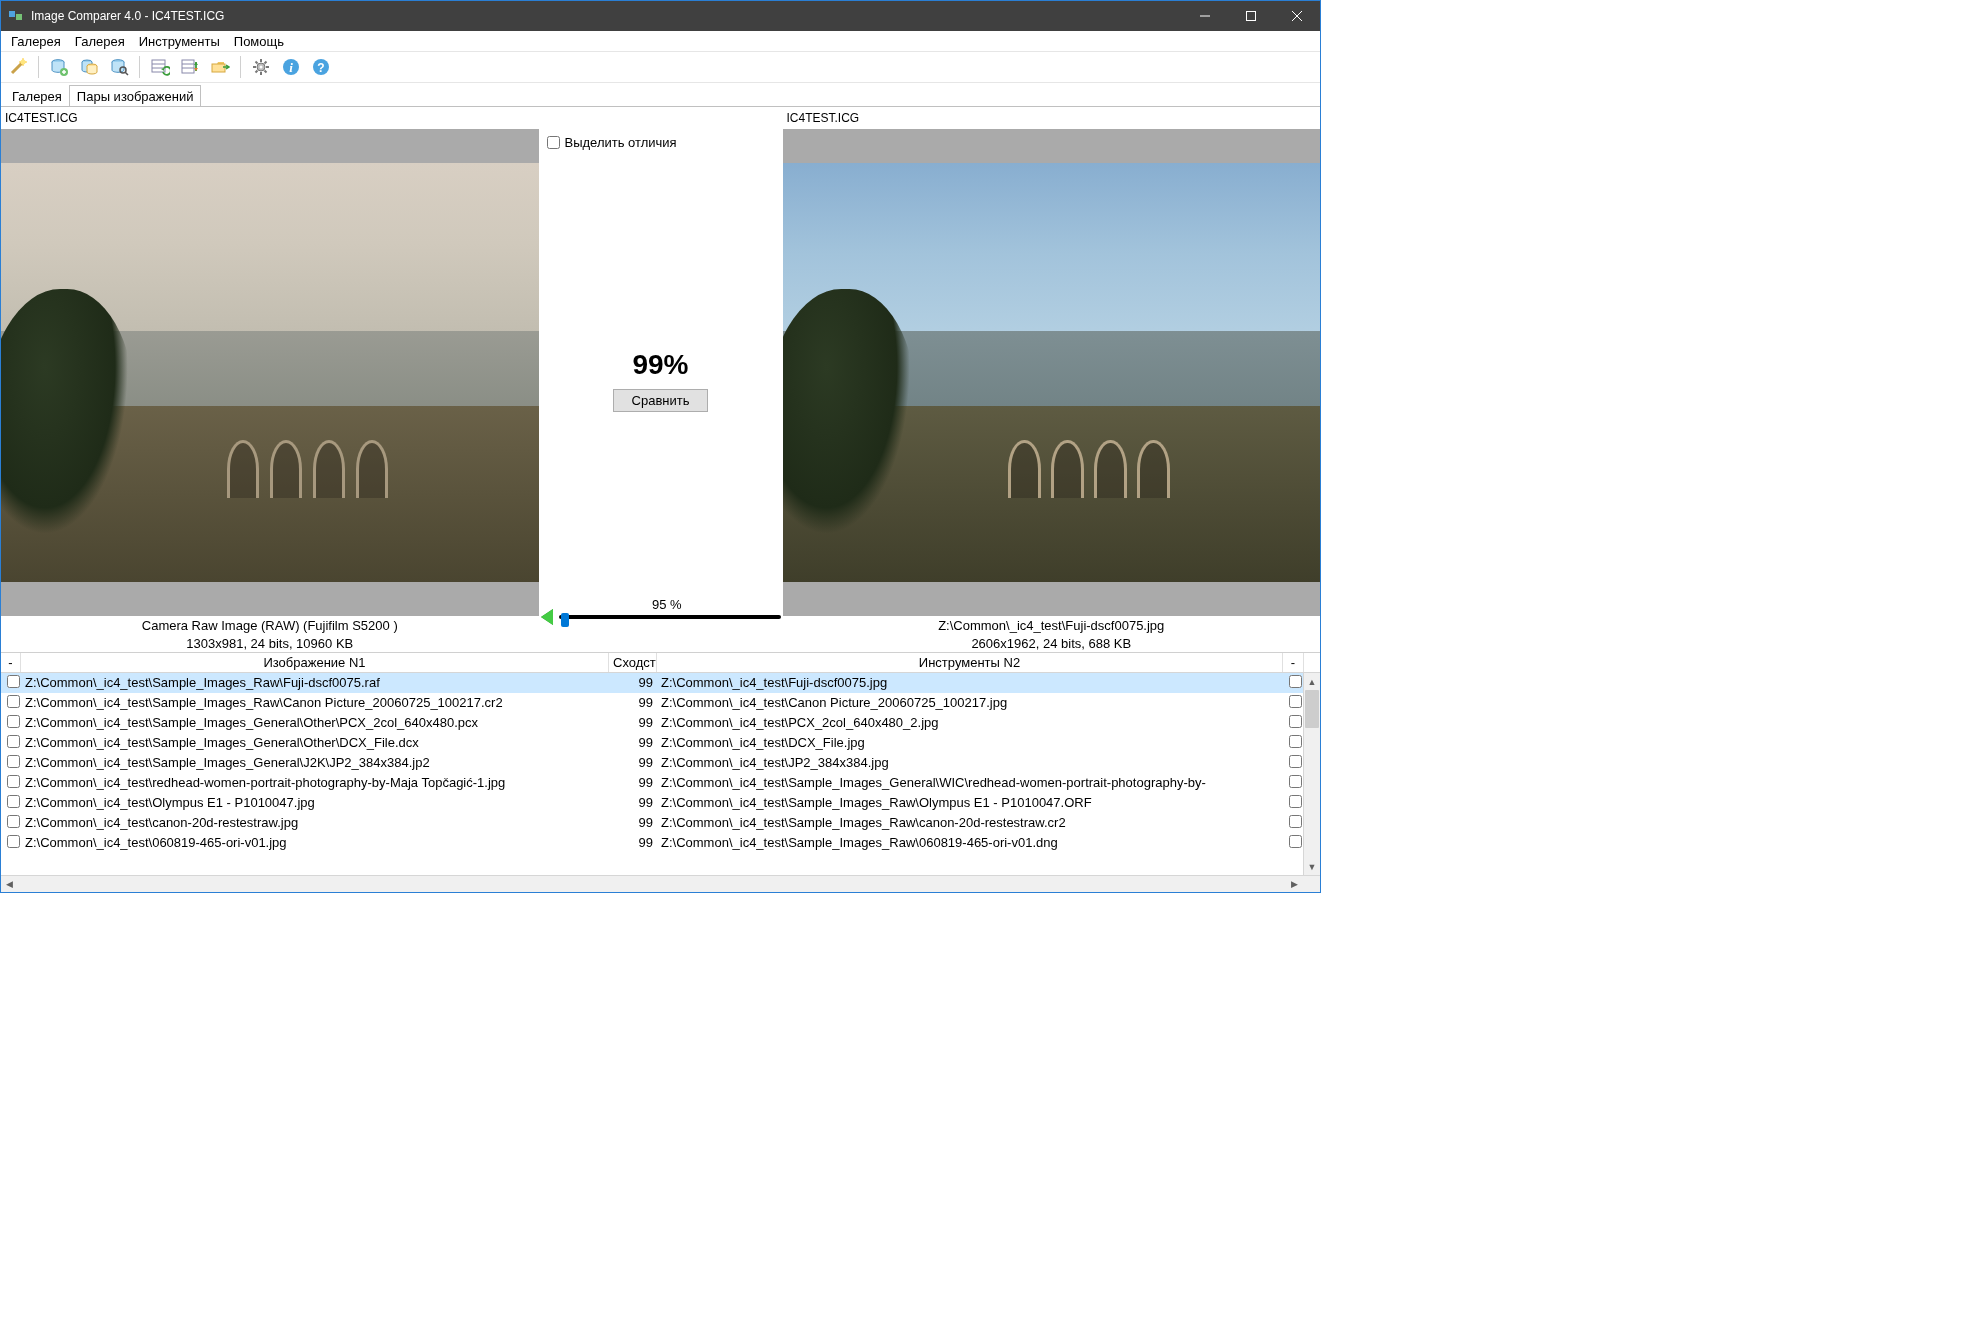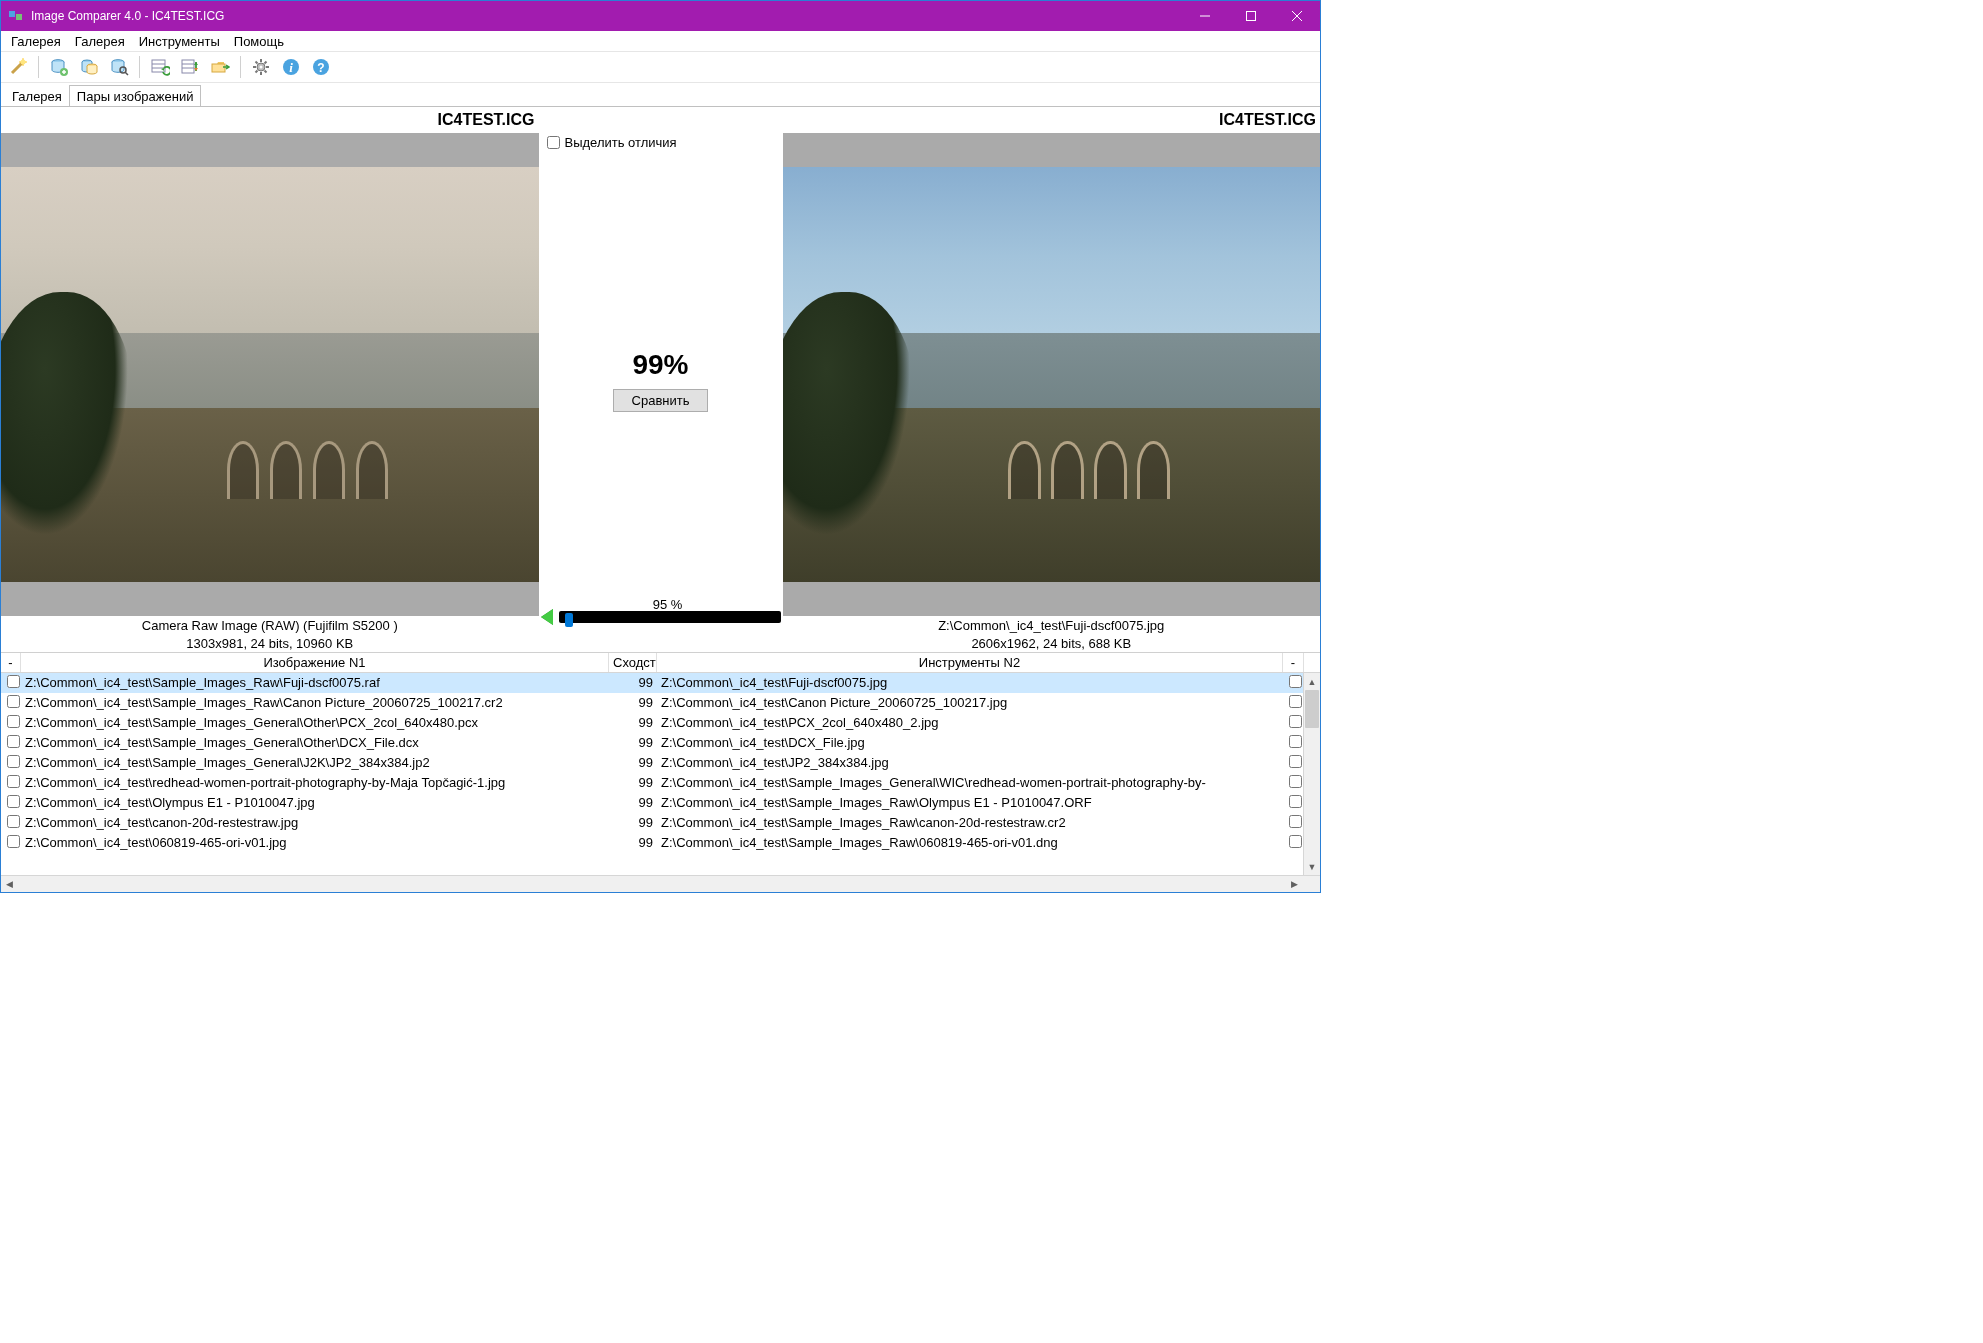--- a/index.html
+++ b/index.html
@@ -1,34 +1,34 @@
 <!DOCTYPE html>
 <html><head>
 <meta charset="utf-8">
 <style>
   * { box-sizing: border-box; margin: 0; padding: 0; }
   body { font-family: "Segoe UI", Tahoma, sans-serif; font-size: 13px; background: #fff; color: #000; overflow: hidden; }
   .window { width: 1321px; height: 893px; border: 1px solid #2a7fd5; display: flex; flex-direction: column; background: #fff; }
-  .titlebar { height: 30px; background: #a21caf; color: #fff; display: flex; align-items: center; padding-left: 6px; }
+  .titlebar { height: 30px; background: #404040; color: #fff; display: flex; align-items: center; padding-left: 6px; }
   .titlebar .app-icon { width: 18px; height: 18px; margin-right: 6px; display: inline-flex; align-items: center; justify-content: center; }
   .titlebar .title-text { flex: 1; font-size: 12px; }
   .titlebar .win-btns { display: flex; }
   .titlebar .win-btn { width: 46px; height: 30px; display: flex; align-items: center; justify-content: center; color: #fff; font-family: "Segoe MDL2 Assets", sans-serif; font-size: 10px; }
   .menubar { height: 21px; background: #fff; display: flex; align-items: center; padding: 1px 3px 0; border-bottom: 1px solid #e6e6e6; }
   .menubar .menu-item { padding: 2px 7px; font-size: 13px; border-radius: 2px; }
   .toolbar { height: 31px; background: #fff; display: flex; align-items: center; padding: 2px 5px; gap: 6px; border-bottom: 1px solid #e6e6e6; }
   .toolbar .tb-icon { width: 24px; height: 24px; display: flex; align-items: center; justify-content: center; border-radius: 2px; }
   .toolbar .sep { width: 1px; height: 22px; background: #d0d0d0; margin: 0 2px; }
   .tabbar { height: 23px; display: flex; align-items: flex-end; padding-left: 3px; }
   .tabbar .tab { padding: 3px 7px 2px; border: 1px solid #c0c0c0; border-bottom: none; background: #fff; font-size: 13px; margin-right: -1px; }
   .tabbar .tab.inactive { background: transparent; border-color: transparent; }
   .content { flex: 1; display: flex; flex-direction: column; border-top: 1px solid #c0c0c0; min-height: 0; }
   .compare-area { display: flex; height: 545px; }
   .img-panel { flex: 1; display: flex; flex-direction: column; }
-  .img-header { text-align: right; font-weight: bold; font-size: 16px; padding: 4px; }
+  .img-header { text-align: left; font-weight: normal; font-size: 12px; padding: 4px; }
   .img-gray { background: #aaa; height: 34px; }
   .img-body { flex: 1; position: relative; overflow: hidden; background: #000; }
   .scene { position: absolute; inset: 0; }
   .sky { position: absolute; left: 0; right: 0; top: 0; height: 48%; }
   .scene.left .sky { background: linear-gradient(#d8cfc3, #d0c9bc 40%, #bdb9ac); }
   .scene.right .sky { background: linear-gradient(#88aed0 0%, #a2c3db 45%, #b8d3e4 100%); }
   .city { position: absolute; left: 0; right: 0; top: 40%; height: 30%; }
   .scene.left .city { background: linear-gradient(#9a9b93, #80867d); }
   .scene.right .city { background: linear-gradient(#7e8f93, #6a7c7e); }
   .ruins { position: absolute; left: 0; right: 0; bottom: 0; height: 42%; }
@@ -39,21 +39,21 @@
   .scene.left .arch { border-color: rgba(184,168,140,0.85); }
   .caption { text-align: center; font-size: 13px; padding: 2px 0 1px; }
   .mid-panel { width: 244px; display: flex; flex-direction: column; align-items: center; padding-top: 6px; }
   .mid-spacer-top { height: 18px; }
   .chk-row { display: flex; align-items: center; gap: 5px; font-size: 13px; padding: 4px 8px; align-self: flex-start; }
   .chk-row input { width: 13px; height: 13px; }
   .pct { font-size: 28px; font-weight: bold; margin-top: 195px; }
   .actions-btn { margin-top: 8px; padding: 3px 18px; background: #e1e1e1; border: 1px solid #adadad; font-size: 13px; }
   .slider-row { display: flex; align-items: center; gap: 6px; margin-top: auto; margin-bottom: 27px; width: 100%; padding: 0 2px; }
   .arrow-left { width: 0; height: 0; border-top: 8px solid transparent; border-bottom: 8px solid transparent; border-right: 12px solid #44cc44; filter: drop-shadow(0 0 0.5px #2a8a2a); }
-  .slider-track { flex: 1; position: relative; height: 4px; background: #7dd3fc; border: 6px solid #000000; border-radius: 2px; }
+  .slider-track { flex: 1; position: relative; height: 4px; background: #7dd3fc; border: 2px solid #000000; border-radius: 2px; }
   .slider-thumb { position: absolute; left: 0%; top: -4px; width: 8px; height: 14px; background: #0078d7; border-radius: 2px; }
   .slider-label { position: absolute; left: 42%; top: -20px; font-size: 13px; }
   .grid-area { flex: 1; border-top: 1px solid #d0d0d0; display: flex; flex-direction: column; min-height: 0; }
   .grid-header, .grid-row { display: flex; }
   .grid-header { background: #fff; border-bottom: 1px solid #d6d6d6; }
   .gh { border-right: 1px solid #e0e0e0; padding: 2px 4px; font-size: 13px; text-align: center; overflow: hidden; white-space: nowrap; }
   .col-chk { width: 20px; }
   .col-img1 { width: 588px; text-align: left; padding-left: 4px; }
   .col-sim { width: 48px; text-align: right; padding-right: 4px; }
   .col-img2 { flex: 1; text-align: left; padding-left: 4px; }

